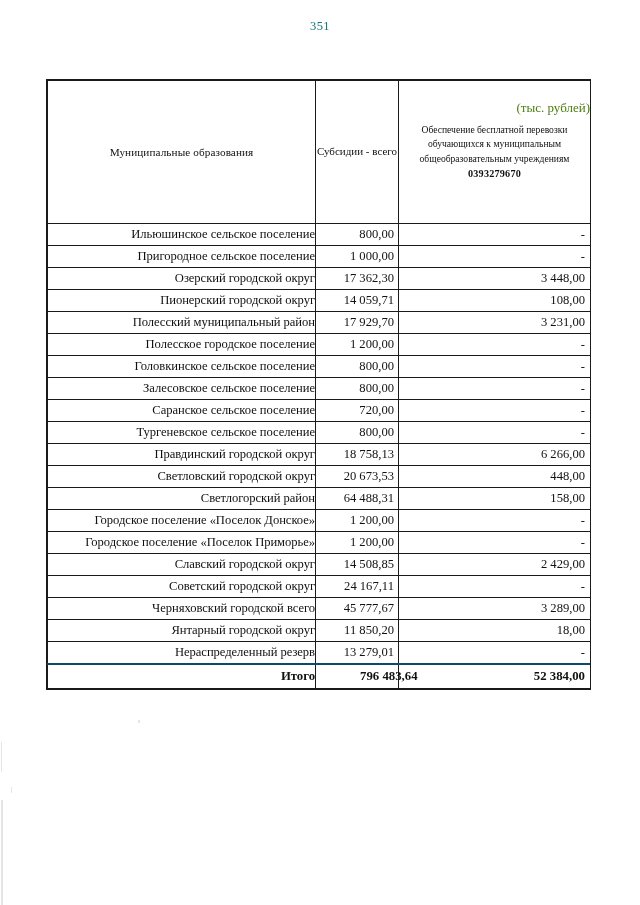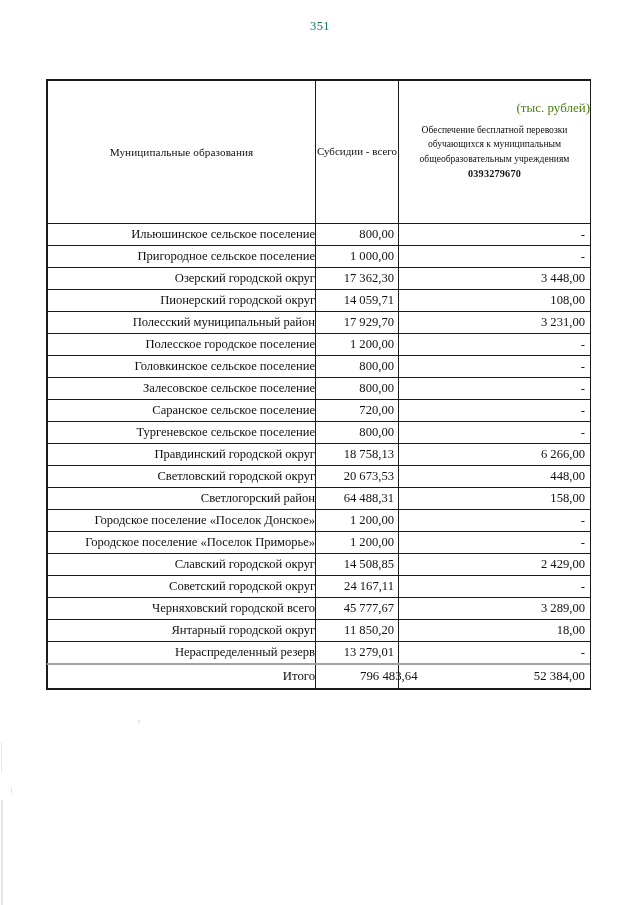--- a/index.html
+++ b/index.html
@@ -120,22 +120,22 @@
   tbody td.prog-cell {
     text-align: right;
     padding-right: 5px;
     font-size: 12.6px;
     white-space: nowrap;
   }
 
   
   tbody tr.total-row { height: 25px; }
   tbody tr.total-row td {
-    font-weight: normal;
-    border-top: 2px solid #a3a3a3;
+    font-weight: bold;
+    border-top: 2px solid #0c4a6e;
     padding-left: 44px;
   }
   tbody tr.total-row td.name-cell {
     font-size: 12.8px;
   }
   tbody tr.total-row td.num-cell,
   tbody tr.total-row td.prog-cell {
     font-size: 12.8px;
   }
 

